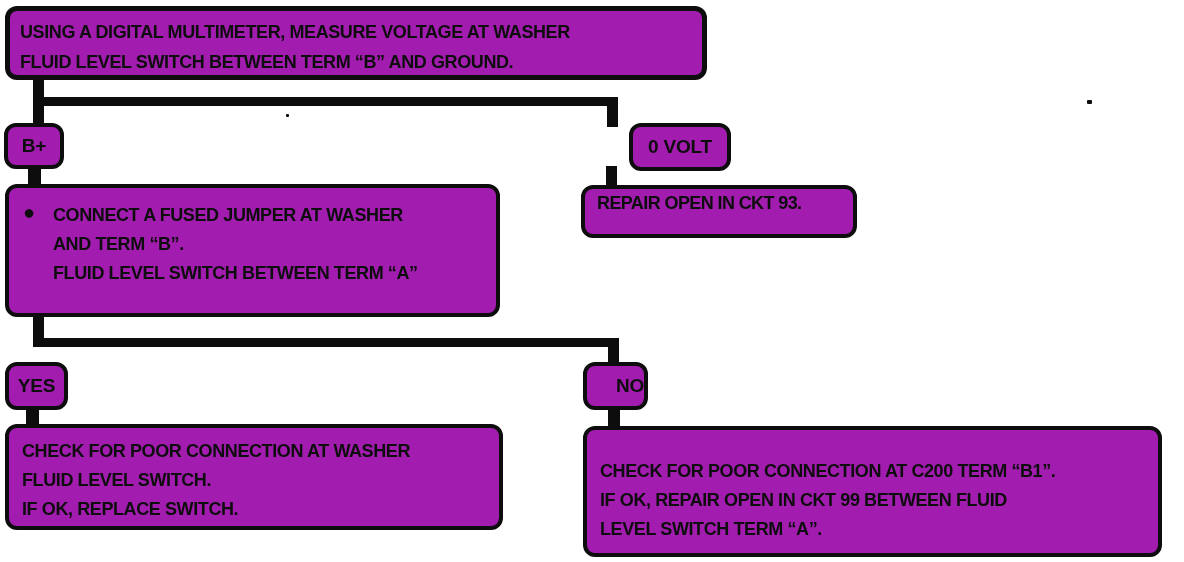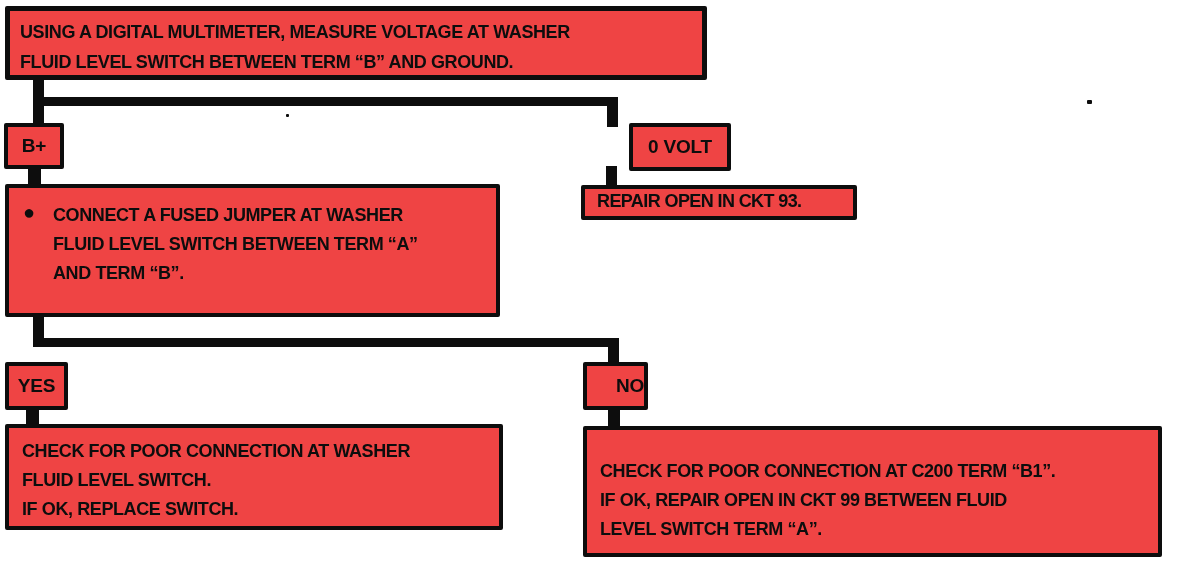--- a/index.html
+++ b/index.html
@@ -11,23 +11,23 @@
     position: relative;
     width: 1184px;
     height: 562px;
     background: #ffffff;
     overflow: hidden;
     font-family: "Liberation Sans", sans-serif;
   }
   .box {
     position: absolute;
     border: 4px solid #0d0d0d;
-    background: #ef4444;
+    background: #a21caf;
     box-sizing: border-box;
-    border-radius: 2px;
+    border-radius: 12px;
   }
   .line {
     position: absolute;
     background: #0d0d0d;
   }
   .txt {
     font-weight: bold;
     font-size: 18px;
     line-height: 29px;
     color: #0d0d0d;
@@ -88,25 +88,25 @@
     <span>B+</span>
   </div>
 
   <div class="box lbl" style="left:581px; top:123px; width:102px; height:48px;margin-left:48px;">
     <span>0 VOLT</span>
   </div>
 
   <div class="box txt" style="left:5px; top:184px; width:495px; height:133px; padding:13px 4px 0 44px;">
     <span class="bullet">●</span>
     <div class="bline">CONNECT A FUSED JUMPER AT WASHER</div>
+    <div class="bline">AND TERM “B”.</div>
     <div class="bline">FLUID LEVEL SWITCH BETWEEN TERM “A”</div>
-    <div class="bline">AND TERM “B”.</div>
   </div>
 
-  <div class="box txt" style="left:581px; top:185px; width:276px; height:35px; display:flex; align-items:flex-end; padding-left:12px; letter-spacing:-0.6px;">
+  <div class="box txt" style="left:581px; top:185px; width:276px; height:53px; display:flex; align-items:flex-start; padding-left:12px; letter-spacing:-0.6px;">
     <span class="bline">REPAIR OPEN IN CKT 93.</span>
   </div>
 
   <div class="box lbl" style="left:5px; top:362px; width:63px; height:48px;justify-content:center;">
     <span>YES</span>
   </div>
 
   <div class="box lbl" style="left:583px; top:362px; width:65px; height:48px;justify-content:flex-end;">
     <span>NO</span>
   </div>

